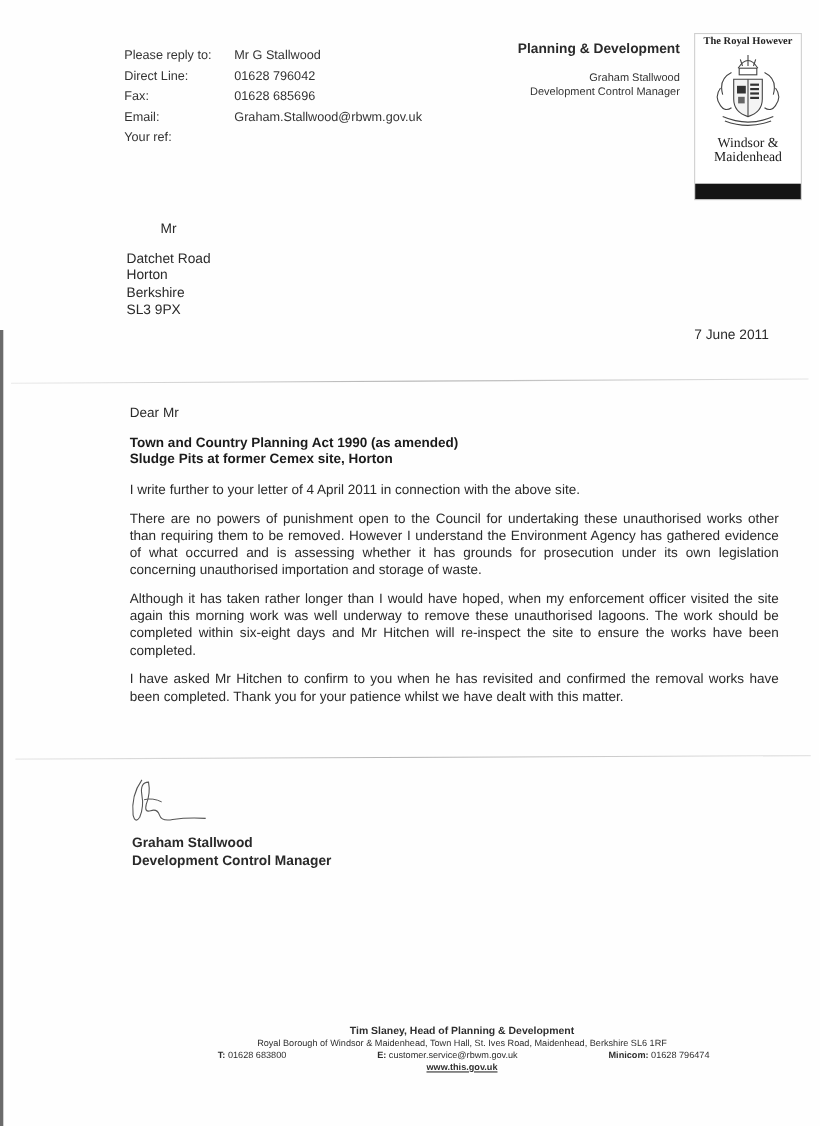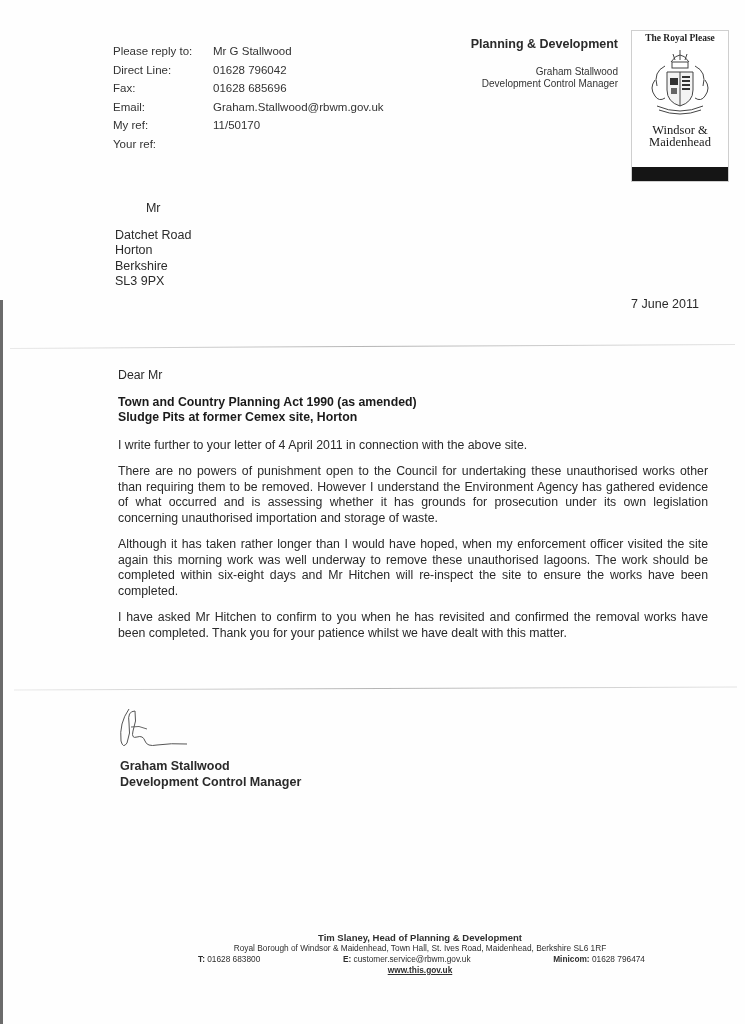--- a/index.html
+++ b/index.html
@@ -67,39 +67,35 @@
     </div>
     <div class="meta-row">
       <span class="meta-label">Fax:</span>
       <span class="meta-value">01628 685696</span>
     </div>
     <div class="meta-row">
       <span class="meta-label">Email:</span>
       <span class="meta-value">Graham.Stallwood@rbwm.gov.uk</span>
     </div>
     <div class="meta-row">
-      <span class="meta-label">My ref:</span>
-      <span class="meta-value">11/50170</span>
-    </div>
-    <div class="meta-row">
       <span class="meta-label">Your ref:</span>
       <span class="meta-value"></span>
     </div>
   </div>
 
   <div class="dept">
     <div class="dept-title">Planning &amp; Development</div>
     <div class="dept-name">
       <div>Graham Stallwood</div>
       <div>Development Control Manager</div>
     </div>
   </div>
 
   <div class="logo">
-    <div class="logo-top">The Royal Please</div>
+    <div class="logo-top">The Royal However</div>
     <svg class="logo-crest" viewBox="0 0 70 74">
       <g fill="none" stroke="#444" stroke-width="1">
 
         <path d="M26 16 Q35 2 44 16"></path>
         <path d="M28 8 L30 14 M35 4 L35 14 M42 8 L40 14"></path>
         <rect x="27" y="16" width="16" height="6"></rect>
 
         <path d="M20 20 Q8 26 12 40 M50 20 Q62 26 58 40"></path>
 
         <path d="M22 26 L48 26 L48 44 Q48 56 35 60 Q22 56 22 44 Z" fill="#f4f4f4"></path>

